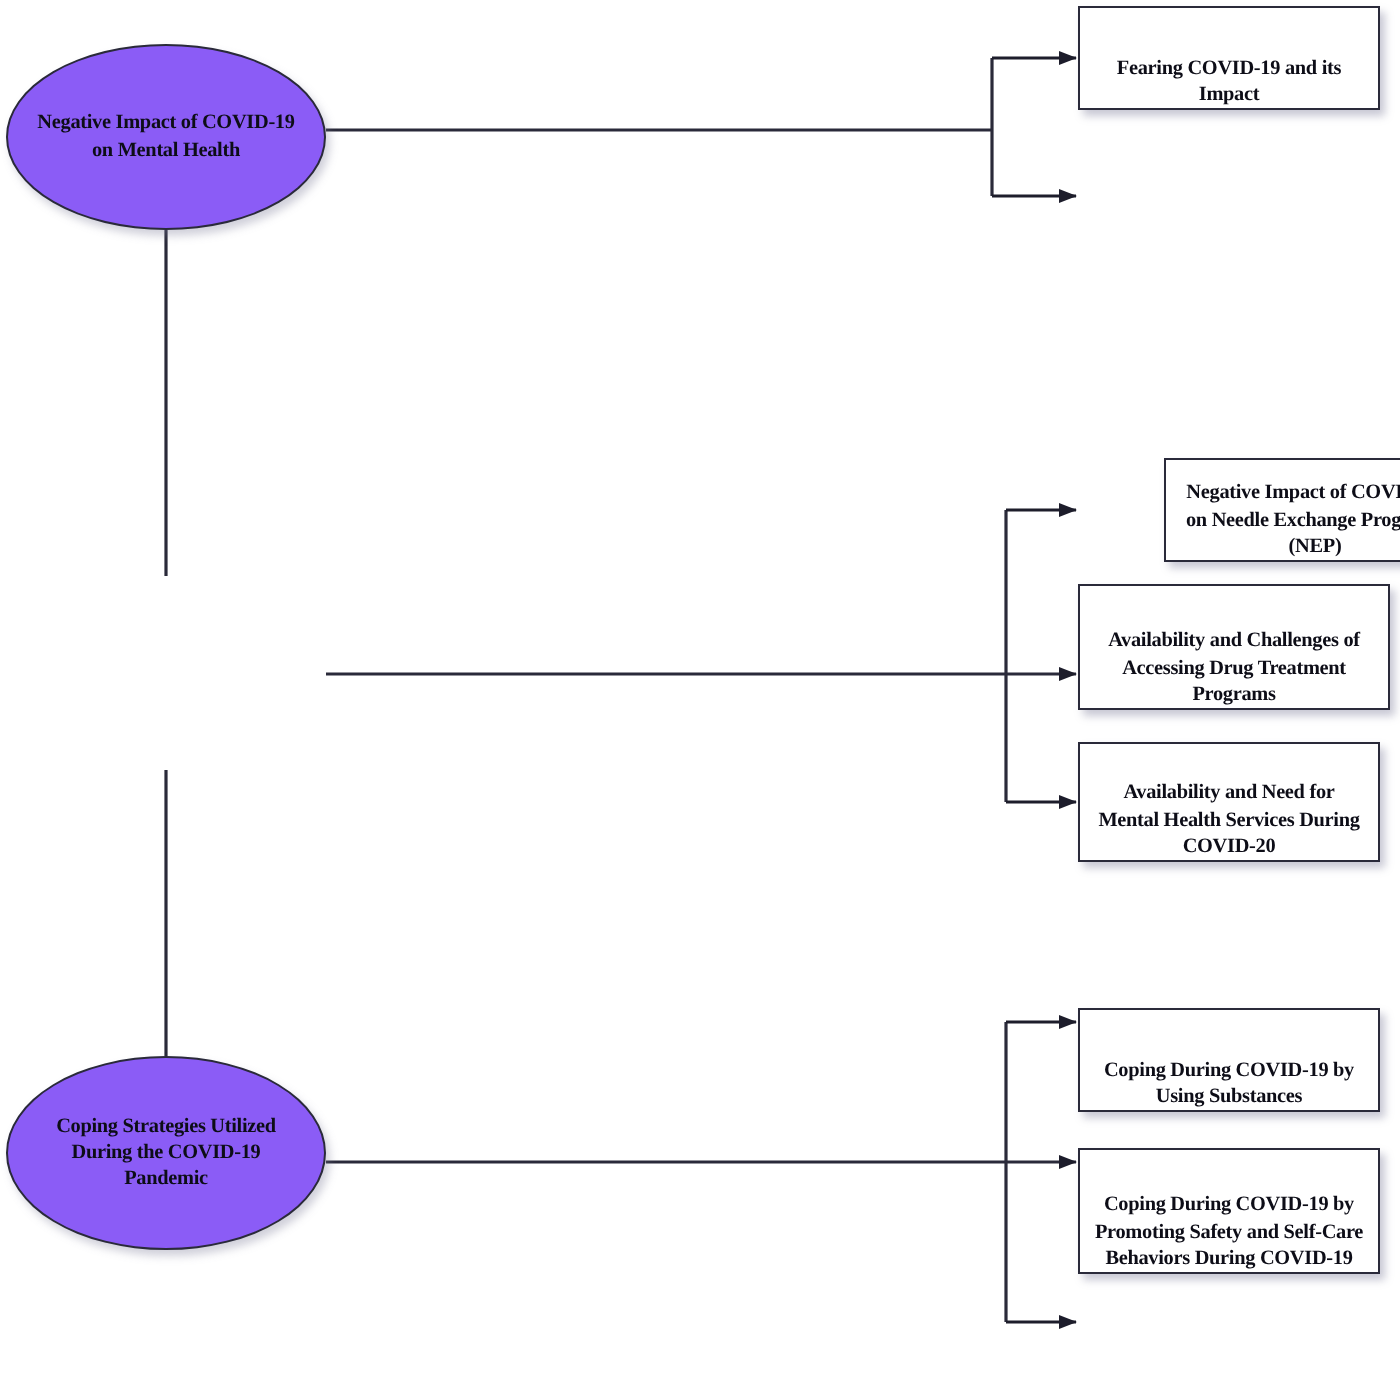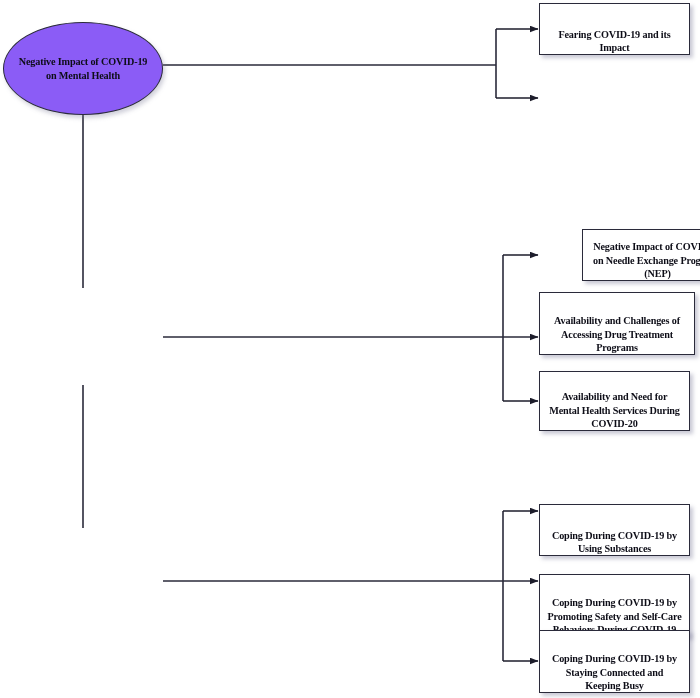--- a/index.html
+++ b/index.html
@@ -97,20 +97,23 @@
     <line x1="503" y1="511" x2="503" y2="661" stroke="#2a2a3a" stroke-width="1.6"></line>
     <line x1="503" y1="511" x2="538" y2="511" stroke="#1d1d2b" stroke-width="1.6" marker-end="url(#arrow)"></line>
     <line x1="503" y1="661" x2="538" y2="661" stroke="#1d1d2b" stroke-width="1.6" marker-end="url(#arrow)"></line>
   </svg>
 
   <div class="node-ellipse" style="left:3px; top:22px; width:160px; height:93px;">
     <span>Negative Impact of COVID-19 on Mental Health</span>
   </div>
 
 
+  <div class="node-ellipse" style="left:3px; top:528px; width:160px; height:97px;">
+    <span>Coping Strategies Utilized During the COVID-19 Pandemic</span>
+  </div>
 
   <div class="node-box" style="left:539px; top:3px; width:151px; height:52px;">
     <span>Fearing COVID-19 and its Impact</span>
   </div>
 
 
   <div class="node-box" style="left:539px; top:229px; width:151px; height:52px;margin-left:43px;">
     <span>Negative Impact of COVID-19 on Needle Exchange Programs (NEP)</span>
   </div>
 
@@ -123,17 +126,14 @@
   </div>
 
   <div class="node-box" style="left:539px; top:485px; width:151px; height:52px;margin-top:19px;">
     <span>Coping During COVID-19 by Using Substances</span>
   </div>
 
   <div class="node-box" style="left:539px; top:574px; width:151px; height:63px;">
     <span>Coping During COVID-19 by Promoting Safety and Self-Care Behaviors During COVID-19</span>
   </div>
 
-  <div class="node-box" style="left:539px; top:630px; width:151px; height:63px;">
-    <span>Coping During COVID-19 by Staying Connected and Keeping Busy</span>
-  </div>
 
 </div>
 
 </body></html>

